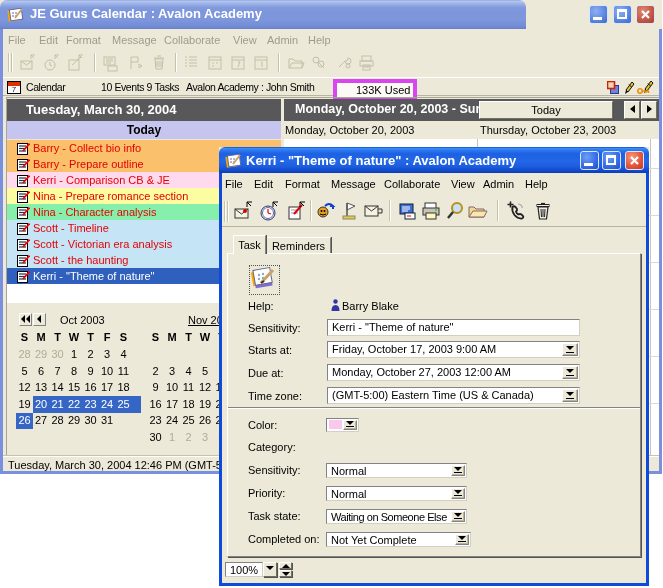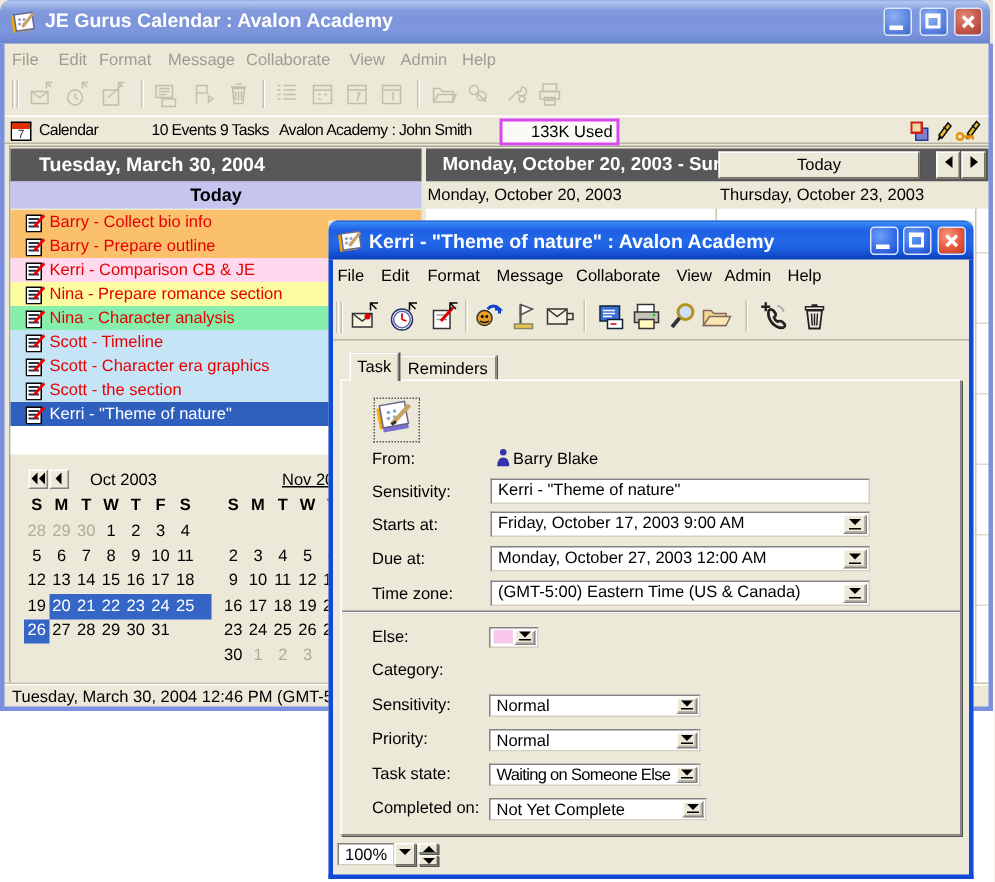--- a/index.html
+++ b/index.html
@@ -1,35 +1,35 @@
 <!DOCTYPE html>
 <html><head>
 <meta charset="utf-8">
 <style>
 html,body{margin:0;padding:0;}
 body{width:663px;height:588px;background:#fff;position:relative;overflow:hidden;
   font-family:"Liberation Sans",sans-serif;font-size:11px;color:#000;}
 .abs{position:absolute;}
 #main{left:0;top:0;width:662px;height:474px;background:#ECE9D8;}
 .mborder{background:#7A8FDE;}
-#mtitle{left:0;top:0;width:660px;height:29px;
+#mtitle{left:0;top:0;width:526px;height:29px;
   background:linear-gradient(180deg,#93A9E2 0%,#B2C5F0 5%,#9DB2E6 13%,#829BDD 25%,#7D96DB 40%,#7E97DC 68%,#7590D8 84%,#6F88D2 94%,#687FC8 100%);
   border-radius:7px 7px 0 0;}
 .wtext{color:#fff;font-weight:bold;font-size:13px;white-space:nowrap;}
 .wbtn{width:19px;height:19px;border-radius:3px;box-sizing:border-box;border:1px solid #DCE7FA;}
 .bmin,.bmax{background:radial-gradient(circle at 35% 30%,#8FB0F0 0%,#5E88E4 55%,#3E66C8 100%);}
 .bclose{background:radial-gradient(circle at 35% 30%,#E08973 0%,#C4584A 55%,#A83C34 100%);}
 .bclose.active{background:radial-gradient(circle at 35% 30%,#F6997E 0%,#E4573C 55%,#C23628 100%);}
 .bmin.active,.bmax.active{background:radial-gradient(circle at 35% 30%,#6FA0F5 0%,#3A6FE8 55%,#1E4CC8 100%);}
 .glyph{position:absolute;color:#fff;}
 #mmenu span{position:absolute;top:34px;color:#9E9C8E;}
 .tsep{position:absolute;top:53px;width:1px;height:19px;background:#C6C2AC;border-right:1px solid #fff;}
 #minfo{left:0;top:77px;width:662px;height:19px;background:#ECE9D8;border-top:1px solid #fff;border-bottom:1px solid #B8B4A0;box-sizing:border-box;}
 #minfo .t{position:absolute;top:3px;white-space:nowrap;font-size:10.5px;letter-spacing:-0.4px;}
-#used{position:absolute;left:333px;top:1px;width:76px;height:14px;background:#FBFAF5;border:2px solid #d946ef;}
+#used{position:absolute;left:333px;top:1px;width:76px;height:14px;background:#FBFAF5;border:4px solid #d946ef;}
 #used span{position:absolute;left:19px;top:1px;white-space:nowrap;}
 #dayhdr{left:7px;top:99px;width:274px;height:22px;background:#58585A;color:#fff;font-weight:bold;font-size:13px;line-height:22px;}
 #todaybar{left:7px;top:121px;width:274px;height:18px;background:#C5C5F0;font-weight:bold;font-size:12px;text-align:center;line-height:18px;}
 .trow{position:absolute;left:7px;width:274px;height:16px;line-height:16px;color:#E60000;}
 .trow .ic{position:absolute;left:10px;top:2px;}
 .trow .tx{position:absolute;left:26px;top:0px;white-space:nowrap;}
 #selrow{color:#fff;}
 .navbtn{position:absolute;width:13px;height:13px;background:#ECE9D8;border:1px solid #fff;border-right-color:#848284;border-bottom-color:#848284;box-sizing:border-box;}
 .cal{position:absolute;top:0;}
 .cell{position:absolute;width:17px;height:16px;text-align:center;line-height:16px;}
@@ -285,31 +285,31 @@
         <span class="tx">Scott - Timeline</span>
       </div>
       <div class="trow" style="top:236px;background:#C5E5F7">
         <svg class="ic" width="13" height="13" viewBox="0 0 13 13">
           <rect x="0.5" y="1.5" width="10" height="11" fill="#fff" stroke="#000"></rect>
           <line x1="2" y1="4" x2="9" y2="4" stroke="#234" stroke-width="1.2"></line>
           <line x1="2" y1="6.5" x2="9" y2="6.5" stroke="#234" stroke-width="1.2"></line>
           <line x1="2" y1="9" x2="9" y2="9" stroke="#234" stroke-width="1.2"></line>
           <line x1="6" y1="9" x2="12.5" y2="1.5" stroke="#E00" stroke-width="1.8"></line>
         </svg>
-        <span class="tx">Scott - Character era graphics</span>
+        <span class="tx">Scott - Victorian era analysis</span>
       </div>
       <div class="trow" style="top:252px;background:#C5E5F7">
         <svg class="ic" width="13" height="13" viewBox="0 0 13 13">
           <rect x="0.5" y="1.5" width="10" height="11" fill="#fff" stroke="#000"></rect>
           <line x1="2" y1="4" x2="9" y2="4" stroke="#234" stroke-width="1.2"></line>
           <line x1="2" y1="6.5" x2="9" y2="6.5" stroke="#234" stroke-width="1.2"></line>
           <line x1="2" y1="9" x2="9" y2="9" stroke="#234" stroke-width="1.2"></line>
           <line x1="6" y1="9" x2="12.5" y2="1.5" stroke="#E00" stroke-width="1.8"></line>
         </svg>
-        <span class="tx">Scott - the section</span>
+        <span class="tx">Scott - the haunting</span>
       </div>
       <div class="trow" id="selrow" style="top:268px;background:#3060BE">
         <svg class="ic" width="13" height="13" viewBox="0 0 13 13">
           <rect x="0.5" y="1.5" width="10" height="11" fill="#fff" stroke="#000"></rect>
           <line x1="2" y1="4" x2="9" y2="4" stroke="#234" stroke-width="1.2"></line>
           <line x1="2" y1="6.5" x2="9" y2="6.5" stroke="#234" stroke-width="1.2"></line>
           <line x1="2" y1="9" x2="9" y2="9" stroke="#234" stroke-width="1.2"></line>
           <line x1="6" y1="9" x2="12.5" y2="1.5" stroke="#E00" stroke-width="1.8"></line>
         </svg>
         <span class="tx">Kerri - "Theme of nature"</span>
@@ -549,21 +549,21 @@
         <rect x="5" y="13" width="17" height="8" fill="#7A6FD0" transform="rotate(-10 13 17)"></rect>
         <rect x="4" y="3" width="17" height="15" fill="#fff" stroke="#668" transform="rotate(-10 12 10)"></rect>
         <circle cx="9" cy="9" r="1.2" fill="#8AC"></circle>
           <circle cx="13" cy="8" r="1.2" fill="#8AC"></circle>
         <circle cx="9" cy="13" r="1.2" fill="#8AC"></circle>
           <circle cx="13" cy="12" r="1.2" fill="#8AC"></circle>
         <line x1="11" y1="17" x2="23" y2="4" stroke="#C9A265" stroke-width="3"></line>
         <line x1="11" y1="17" x2="14" y2="15" stroke="#333" stroke-width="2"></line>
       </svg>
     </div>
-    <span class="lbl" style="top:46px">From:</span>
+    <span class="lbl" style="top:46px">Help:</span>
     <svg class="abs" style="left:103px;top:45px" width="9" height="12" viewBox="0 0 9 12">
       <circle cx="4.5" cy="2.5" r="2.2" fill="#3333AA"></circle>
         <path d="M0.5 12 Q0.5 6 4.5 6 Q8.5 6 8.5 12 Z" fill="#3333AA"></path>
     </svg>
     <span class="abs" style="left:114px;top:46px">Barry Blake</span>
     <span class="lbl" style="top:68px">Sensitivity:</span>
     <div class="fld" style="left:99px;top:65px;width:253px;height:17px">Kerri - "Theme of nature"</div>
     <span class="lbl" style="top:90px">Starts at:</span>
     <div class="fld combo" style="left:99px;top:87px;width:253px;height:17px">Friday, October 17, 2003 9:00 AM<span class="db">
           <span class="tri"></span>
@@ -573,21 +573,21 @@
     <div class="fld combo" style="left:99px;top:110px;width:253px;height:17px">Monday, October 27, 2003 12:00 AM<span class="db">
           <span class="tri"></span>
           <b></b>
         </span></div>
     <span class="lbl" style="top:136px">Time zone:</span>
     <div class="fld combo" style="left:99px;top:133px;width:253px;height:17px">(GMT-5:00) Eastern Time (US &amp; Canada)<span class="db">
           <span class="tri"></span>
           <b></b>
         </span></div>
     <div class="abs" style="left:0px;top:153px;width:412px;height:1px;background:#848284;border-bottom:1px solid #fff"></div>
-    <span class="lbl" style="top:165px">Else:</span>
+    <span class="lbl" style="top:165px">Color:</span>
     <div class="fld combo" style="left:98px;top:164px;width:33px;height:14px">
         <span class="abs" style="left:2px;top:1px;width:13px;height:9px;background:#F9C8EC"></span>
         <span class="db" style="width:14px">
           <span class="tri"></span>
           <b></b>
         </span>
       </div>
     <span class="lbl" style="top:187px">Category:</span>
     <span class="lbl" style="top:210px">Sensitivity:</span>
     <div class="fld combo" style="left:98px;top:209px;width:141px;height:15px">Normal<span class="db" style="width:14px">

